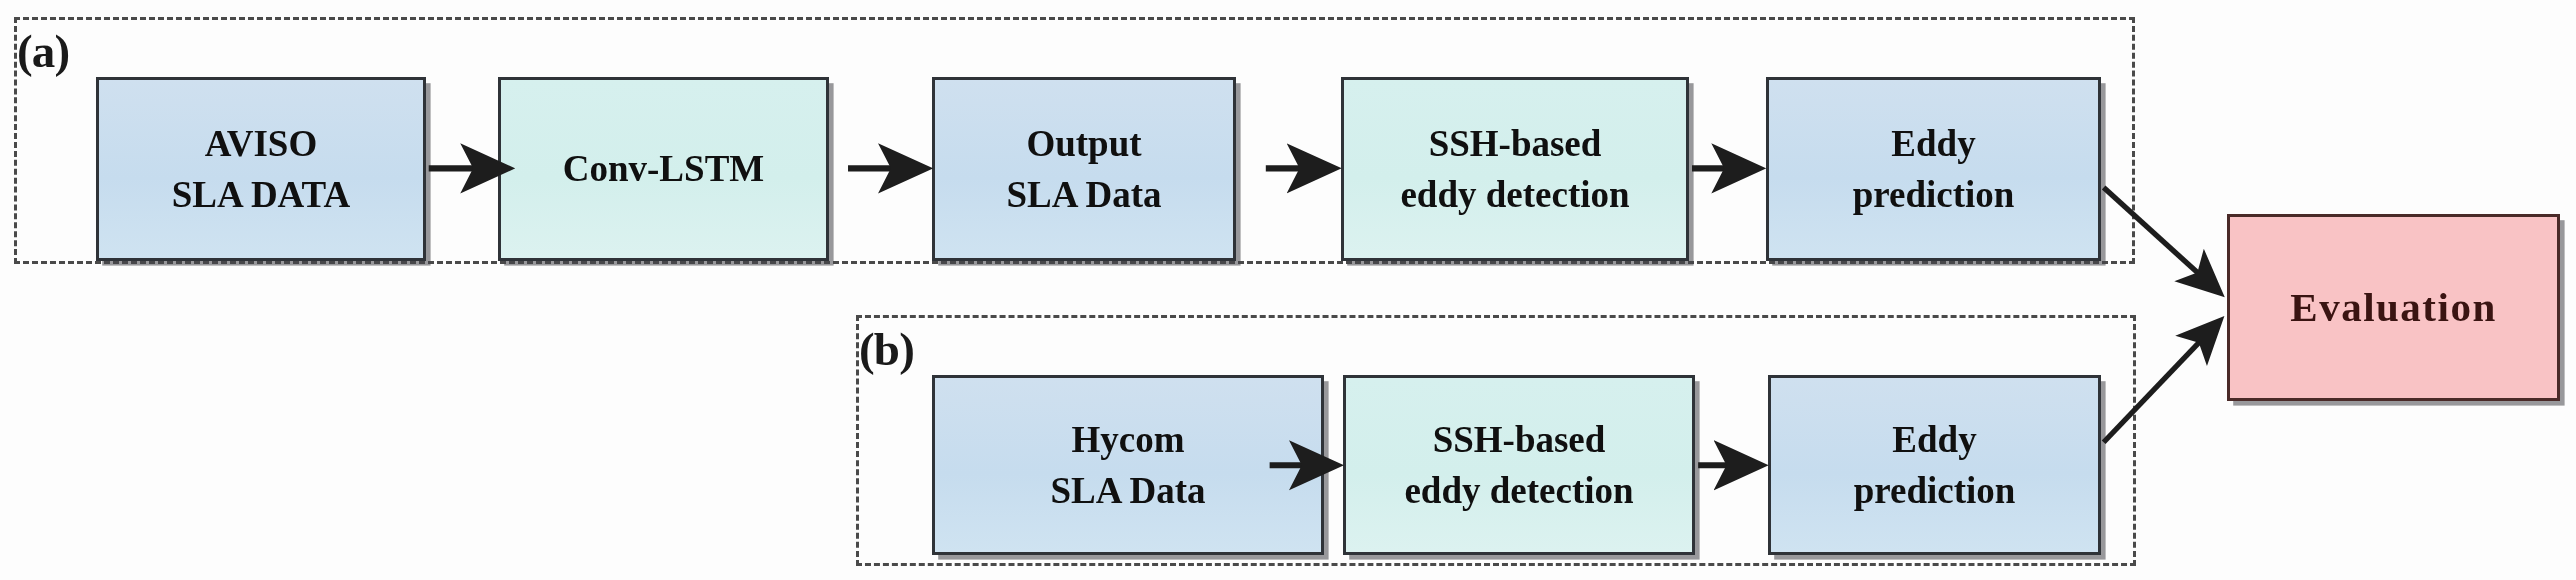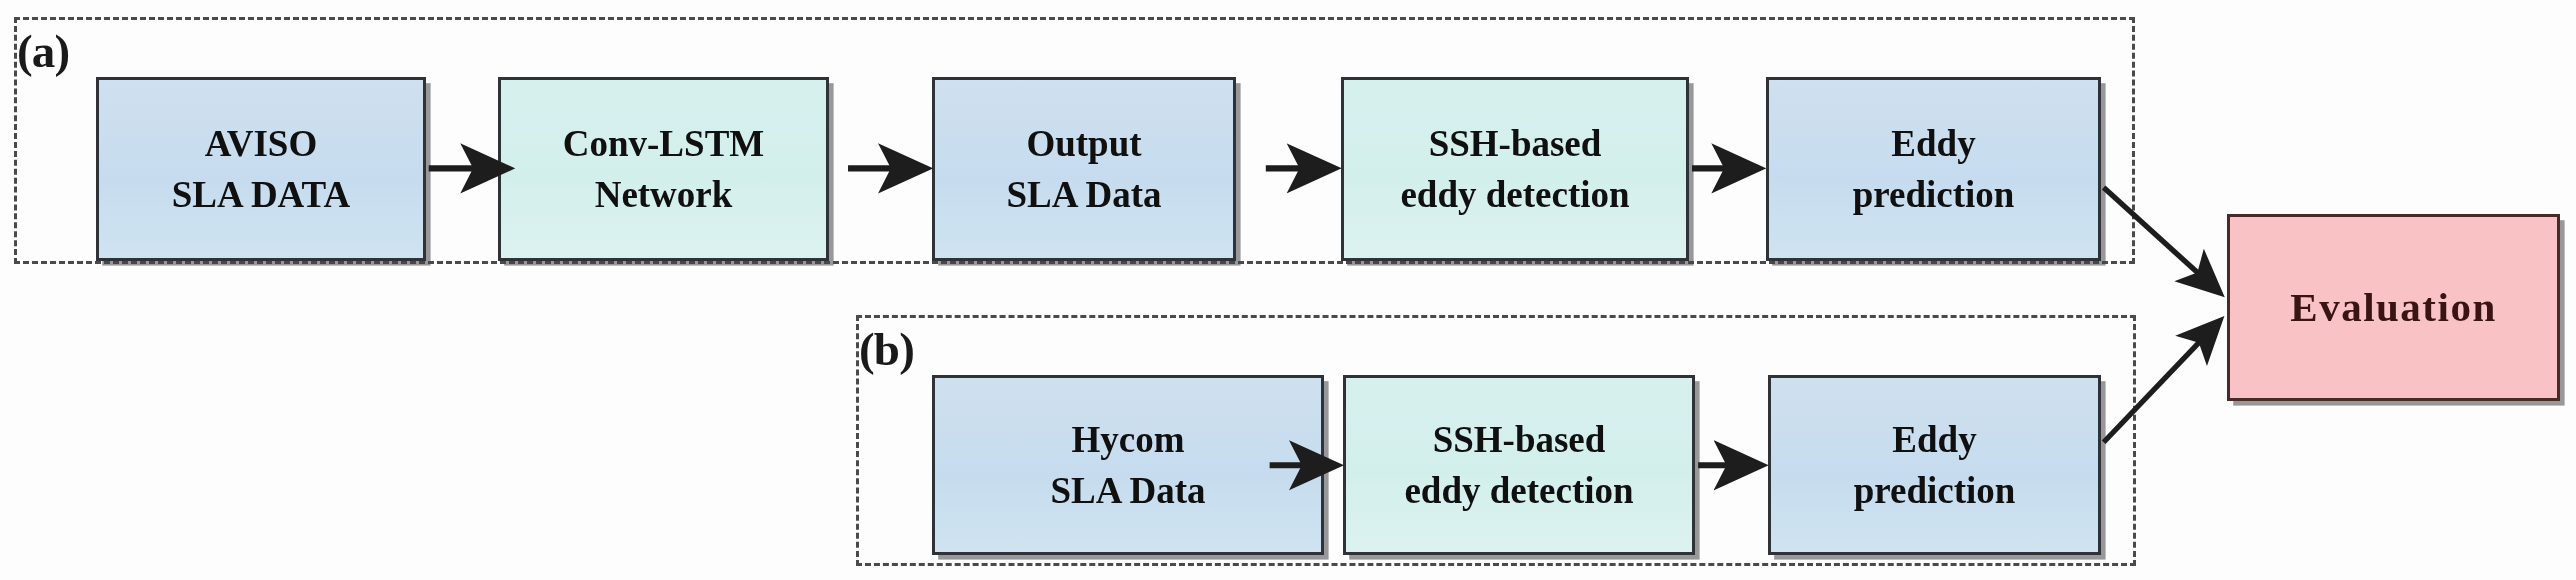--- a/index.html
+++ b/index.html
@@ -57,21 +57,20 @@
   <div class="group" style="left:13.8px;top:17px;width:2121px;height:247px;"></div>
   <div class="group-label" style="left:17px;top:27.6px;">(a)</div>
 
   <div class="node fill-blue" style="left:96px;top:77px;width:330px;height:184px;">
     <span class="ln">AVISO</span>
     <span class="ln">SLA  DATA</span>
   </div>
 
   <div class="node fill-mint" style="left:498px;top:77px;width:331px;height:184px;">
     <span class="ln">Conv-LSTM</span>
-    <span class="ln">Network</span>
   </div>
 
   <div class="node fill-blue" style="left:932px;top:77px;width:304px;height:184px;">
     <span class="ln">Output</span>
     <span class="ln">SLA Data</span>
   </div>
 
   <div class="node fill-mint" style="left:1341px;top:77px;width:348px;height:184px;">
     <span class="ln">SSH-based</span>
     <span class="ln">eddy detection</span>

